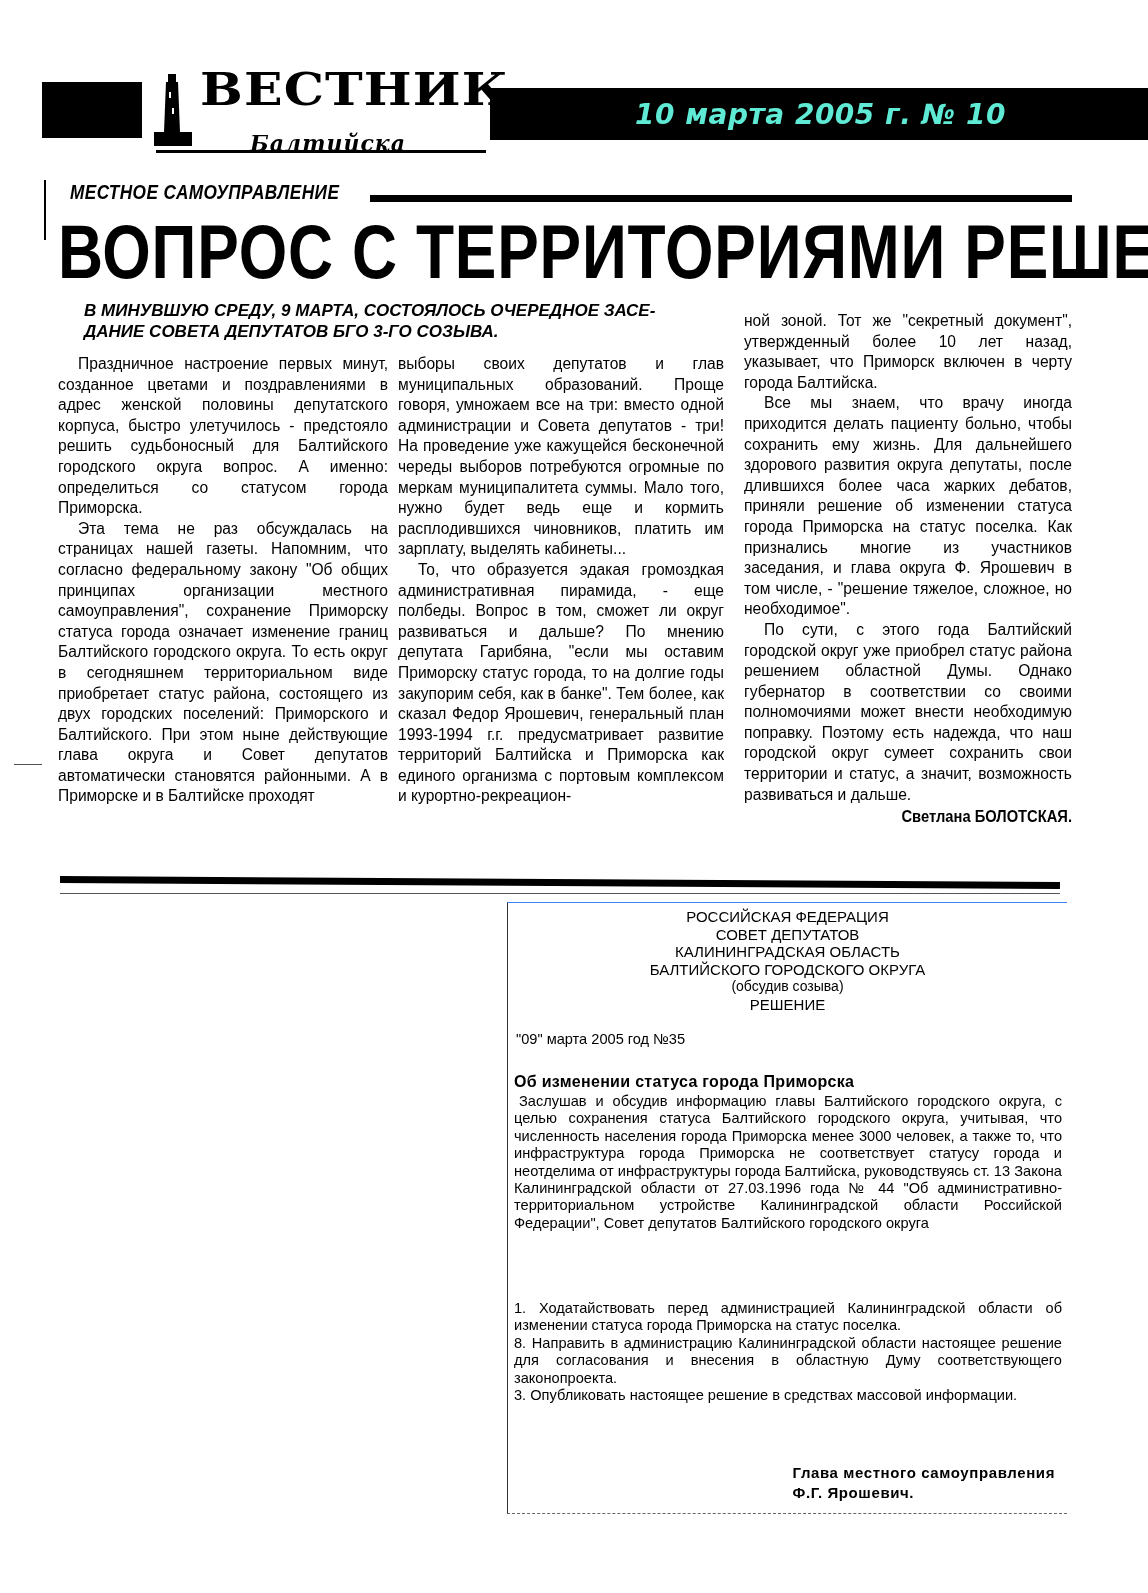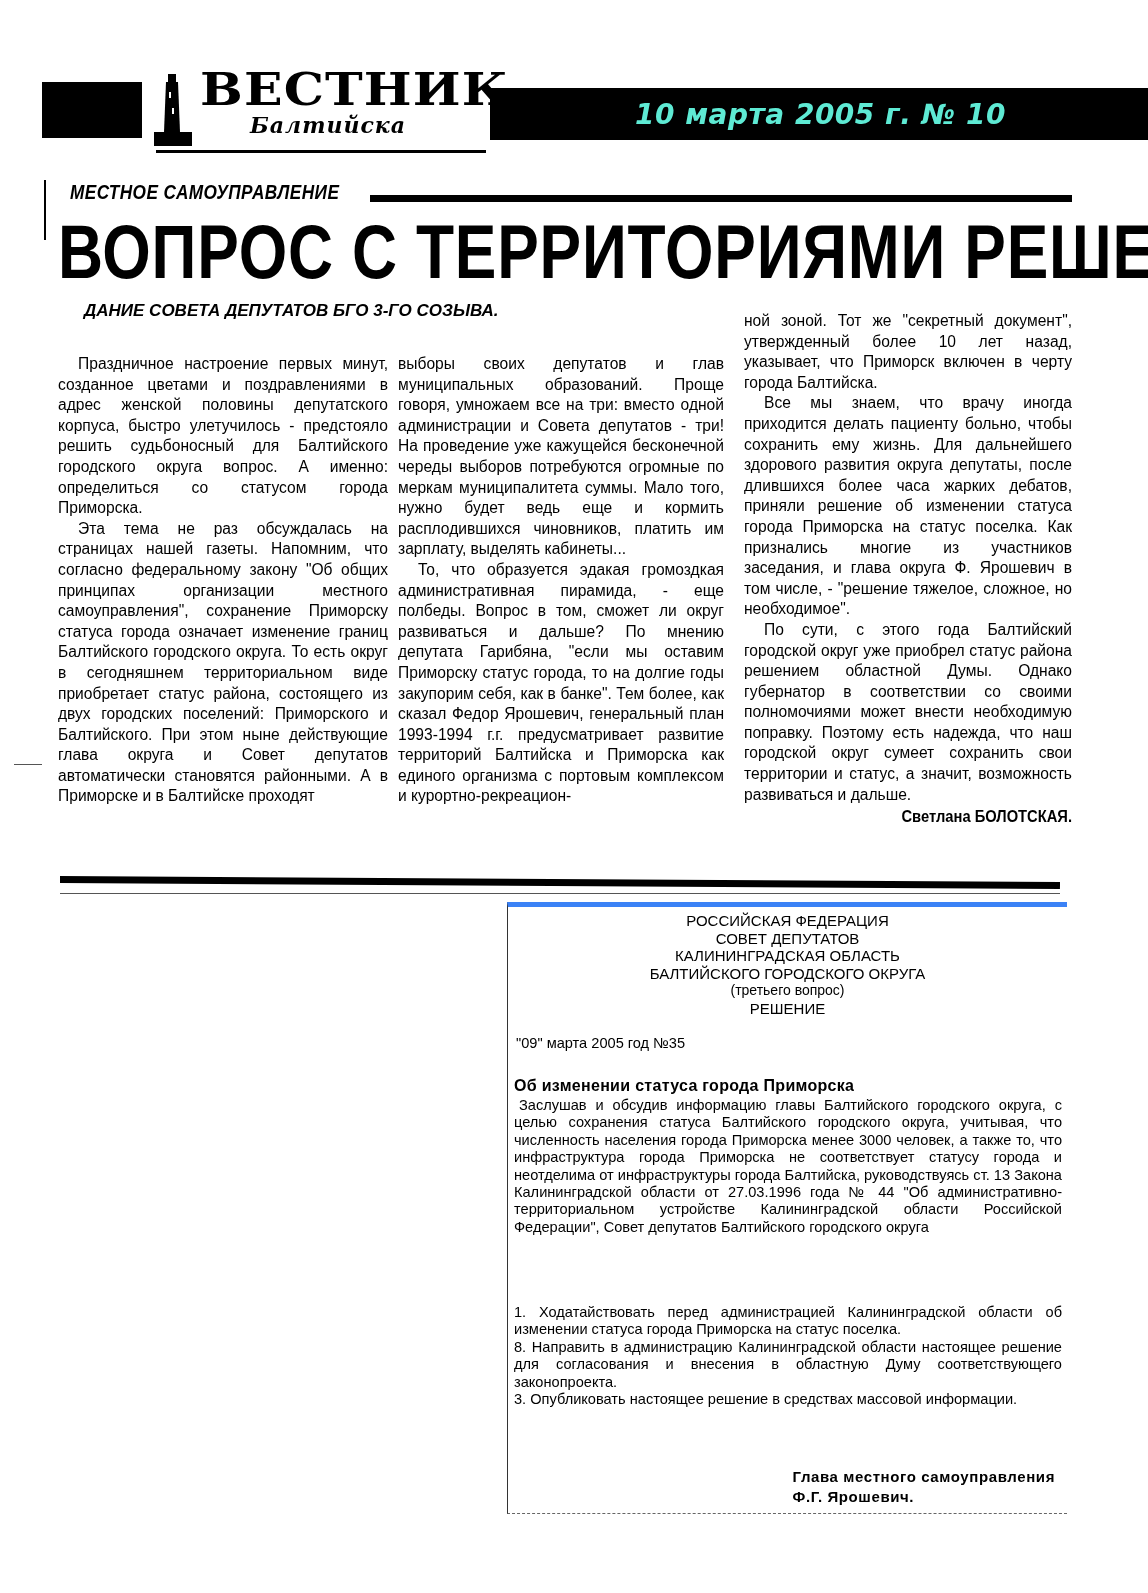--- a/index.html
+++ b/index.html
@@ -2,21 +2,21 @@
 <html><head>
 <meta charset="utf-8">
 <style>
   html, body { margin: 0; padding: 0; background: #ffffff; }
   body { width: 1148px; height: 1593px; position: relative; overflow: hidden; color: #000; font-family: "Liberation Sans", sans-serif; }
 
   
   .mast-left-block { position: absolute; left: 42px; top: 82px; width: 100px; height: 56px; background: #000; }
   .logo-tower { position: absolute; left: 152px; top: 72px; width: 40px; height: 74px; }
   .logo-title { position: absolute; left: 200px; top: 64px; font-family: "DejaVu Serif", serif; font-weight: bold; font-size: 44px; letter-spacing: 1px; transform: scaleX(1.15); transform-origin: left; }
-  .logo-sub { position: absolute; left: 250px; top: 112px; font-family: "DejaVu Serif", serif; font-style: italic; font-weight: bold; font-size: 22px; letter-spacing: 1px; }
+  .logo-sub { position: absolute; left: 250px; top: 130px; font-family: "DejaVu Serif", serif; font-style: italic; font-weight: bold; font-size: 22px; letter-spacing: 1px; }
   .logo-line { position: absolute; left: 156px; top: 150px; width: 330px; height: 3px; background: #000; }
   .date-bar { position: absolute; left: 490px; top: 88px; width: 689px; height: 52px; background: #000; color: #5eead4; }
   .date-text { position: absolute; left: 145px; top: 10px; font-family: "DejaVu Sans", sans-serif; font-style: italic; font-weight: bold; font-size: 28px; letter-spacing: 0.5px; }
 
   
   .left-rule { position: absolute; left: 44px; top: 180px; width: 2px; height: 60px; background: #000; }
   .rubric { position: absolute; left: 70px; top: 180px; font-family: "Liberation Sans", sans-serif; font-style: italic; font-weight: bold; font-size: 21px; transform: scaleX(0.82); transform-origin: left; letter-spacing: 0.5px; }
   .rubric-rule { position: absolute; left: 370px; top: 195px; width: 702px; height: 7px; background: #000; }
 
   
@@ -33,21 +33,21 @@
   .col1 { left: 58px; top: 354px; width: 330px; }
   .col2 { left: 398px; top: 354px; width: 326px; }
   .col3 { left: 744px; top: 311px; width: 328px; }
   .byline { text-align: right; font-weight: bold; font-size: 16px; margin-top: 2px; transform: scaleX(0.92); transform-origin: right; }
 
   
   .bottom-rule { position: absolute; left: 60px; top: 876px; width: 1000px; height: 7px; background: #000; transform: rotate(0.35deg); transform-origin: left; }
   .bottom-thin { position: absolute; left: 60px; top: 893px; width: 1000px; height: 1px; background: #555; }
 
   
-  .decision { position: absolute; left: 507px; top: 902px; width: 560px; height: 612px; border-left: 1px solid #333; border-top: 5px solid #3b82f6; border-bottom: 1px dashed #666; box-sizing: border-box; font-family: "Liberation Sans", sans-serif; font-size: 14.6px; line-height: 17.4px; }
+  .decision { position: absolute; left: 507px; top: 902px; width: 560px; height: 612px; border-left: 1px solid #333; border-top: 1px solid #3b82f6; border-bottom: 1px dashed #666; box-sizing: border-box; font-family: "Liberation Sans", sans-serif; font-size: 14.6px; line-height: 17.4px; }
   .dec-head { text-align: center; margin-top: 5px; font-size: 15px; line-height: 17.5px; }
   .dec-head .sub { font-size: 14px; }
   .dec-head .bold { font-weight: normal; }
   .dec-date { position: absolute; left: 8px; top: 128px; font-size: 14.6px; }
   .dec-title { position: absolute; left: 6px; top: 170px; font-weight: bold; font-size: 16px; letter-spacing: 0.3px; }
   .dec-body { position: absolute; left: 6px; top: 190px; width: 548px; text-align: justify; }
   .dec-body p { margin: 0; }
   .dec-body .indent { text-indent: 5px; }
   .dec-resolved { margin-top: 0; }
   .dec-items { position: absolute; left: 6px; top: 397px; width: 548px; text-align: justify; }
@@ -73,20 +73,21 @@
 <div class="date-bar">
   <span class="date-text">10 марта 2005 г. № 10</span>
 </div>
 
 <div class="left-rule"></div>
 <div class="rubric">МЕСТНОЕ САМОУПРАВЛЕНИЕ</div>
 <div class="rubric-rule"></div>
 <div class="headline">ВОПРОС С ТЕРРИТОРИЯМИ РЕШЕН!</div>
 
 <div class="lead">
+  <span>В МИНУВШУЮ СРЕДУ, 9 МАРТА, СОСТОЯЛОСЬ ОЧЕРЕДНОЕ ЗАСЕ-</span>
   <span>ДАНИЕ СОВЕТА ДЕПУТАТОВ БГО 3-ГО СОЗЫВА.</span>
 </div>
 
 <div class="col col1">
   <p>Праздничное настроение первых минут, созданное цветами и поздравлениями в адрес женской половины депутатского корпуса, быстро улетучилось - предстояло решить судьбоносный для Балтийского городского округа вопрос. А именно: определиться со статусом города Приморска.</p>
   <p>Эта тема не раз обсуждалась на страницах нашей газеты. Напомним, что согласно федеральному закону "Об общих принципах организации местного самоуправления", сохранение Приморску статуса города означает изменение границ Балтийского городского округа. То есть округ в сегодняшнем территориальном виде приобретает статус района, состоящего из двух городских поселений: Приморского и Балтийского. При этом ныне действующие глава округа и Совет депутатов автоматически становятся районными. А в Приморске и в Балтийске проходят</p>
 </div>
 <div class="col col2">
   <p class="cont">выборы своих депутатов и глав муниципальных образований. Проще говоря, умножаем все на три: вместо одной администрации и Совета депутатов - три! На проведение уже кажущейся бесконечной череды выборов потребуются огромные по меркам муниципалитета суммы. Мало того, нужно будет ведь еще и кормить расплодившихся чиновников, платить им зарплату, выделять кабинеты...</p>
   <p>То, что образуется эдакая громоздкая административная пирамида, - еще полбеды. Вопрос в том, сможет ли округ развиваться и дальше? По мнению депутата Гарибяна, "если мы оставим Приморску статус города, то на долгие годы закупорим себя, как в банке". Тем более, как сказал Федор Ярошевич, генеральный план 1993-1994 г.г. предусматривает развитие территорий Балтийска и Приморска как единого организма с портовым комплексом и курортно-рекреацион-</p>
@@ -102,21 +103,21 @@
 
 <div class="bottom-rule"></div>
 <div class="bottom-thin"></div>
 
 <div class="decision">
   <div class="dec-head">
     <div>РОССИЙСКАЯ ФЕДЕРАЦИЯ</div>
     <div>СОВЕТ ДЕПУТАТОВ</div>
     <div>КАЛИНИНГРАДСКАЯ ОБЛАСТЬ</div>
     <div>БАЛТИЙСКОГО ГОРОДСКОГО ОКРУГА</div>
-    <div class="sub">(третьего вопрос)</div>
+    <div class="sub">(обсудив созыва)</div>
     <div class="bold">РЕШЕНИЕ</div>
   </div>
   <div class="dec-date">"09" марта 2005 год №35</div>
   <div class="dec-title">Об изменении статуса города Приморска</div>
   <div class="dec-body">
     <p class="indent">Заслушав и обсудив информацию главы Балтийского городского округа, с целью сохранения статуса Балтийского городского округа, учитывая, что численность населения города Приморска менее 3000 человек, а также то, что инфраструктура города Приморска не соответствует статусу города и неотделима от инфраструктуры города Балтийска, руководствуясь ст. 13 Закона Калининградской области от 27.03.1996 года № 44 "Об административно-территориальном устройстве Калининградской области Российской Федерации", Совет депутатов Балтийского городского округа</p>
   </div>
   <div class="dec-items">
     <p>1. Ходатайствовать перед администрацией Калининградской области об изменении статуса города Приморска на статус поселка.</p>
     <p>8. Направить в администрацию Калининградской области настоящее решение для согласования и внесения в областную Думу соответствующего законопроекта.</p>

